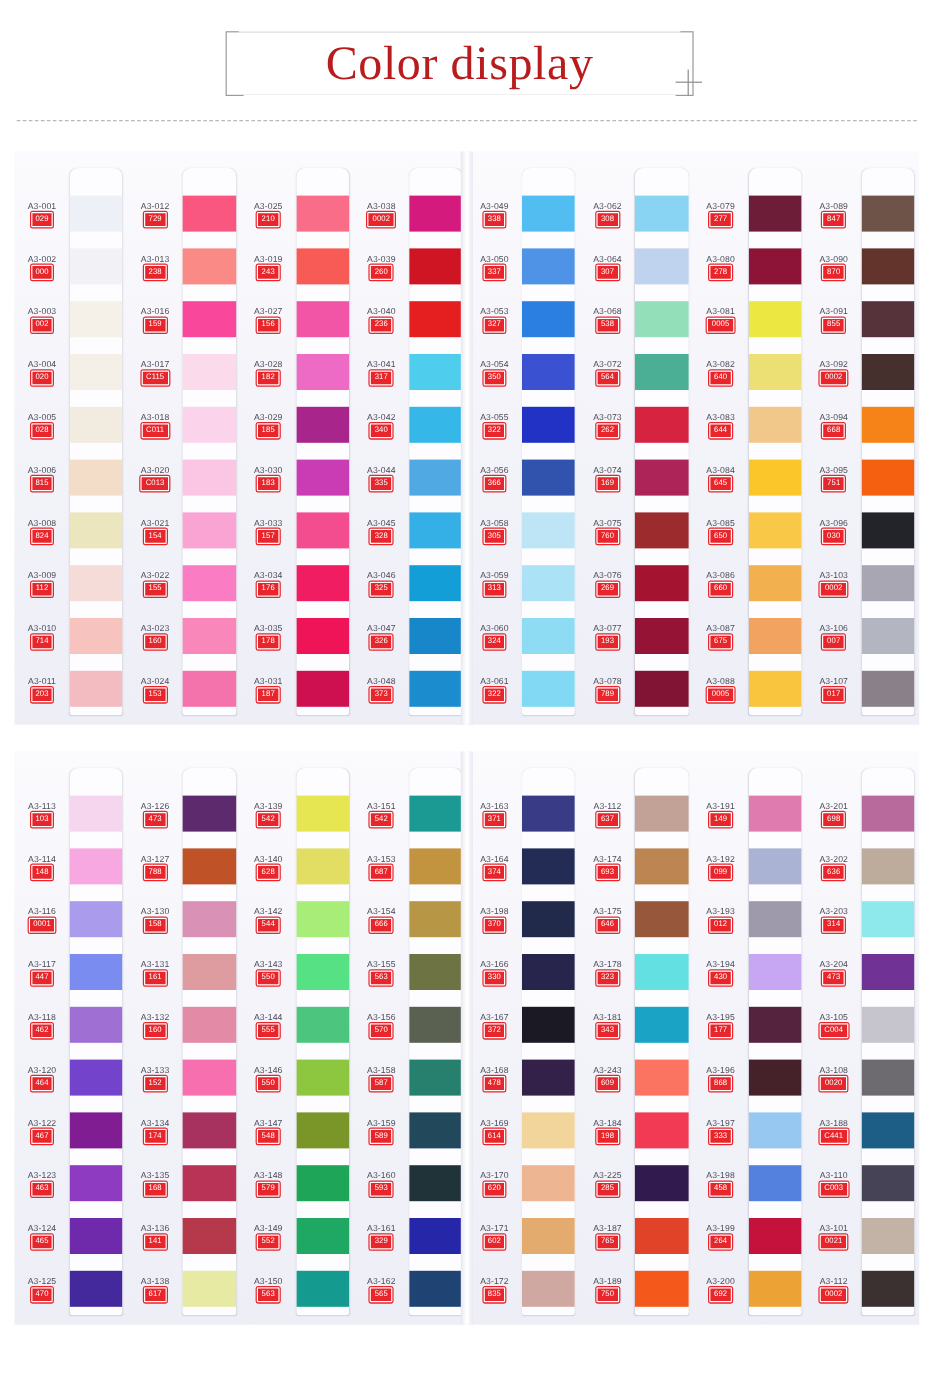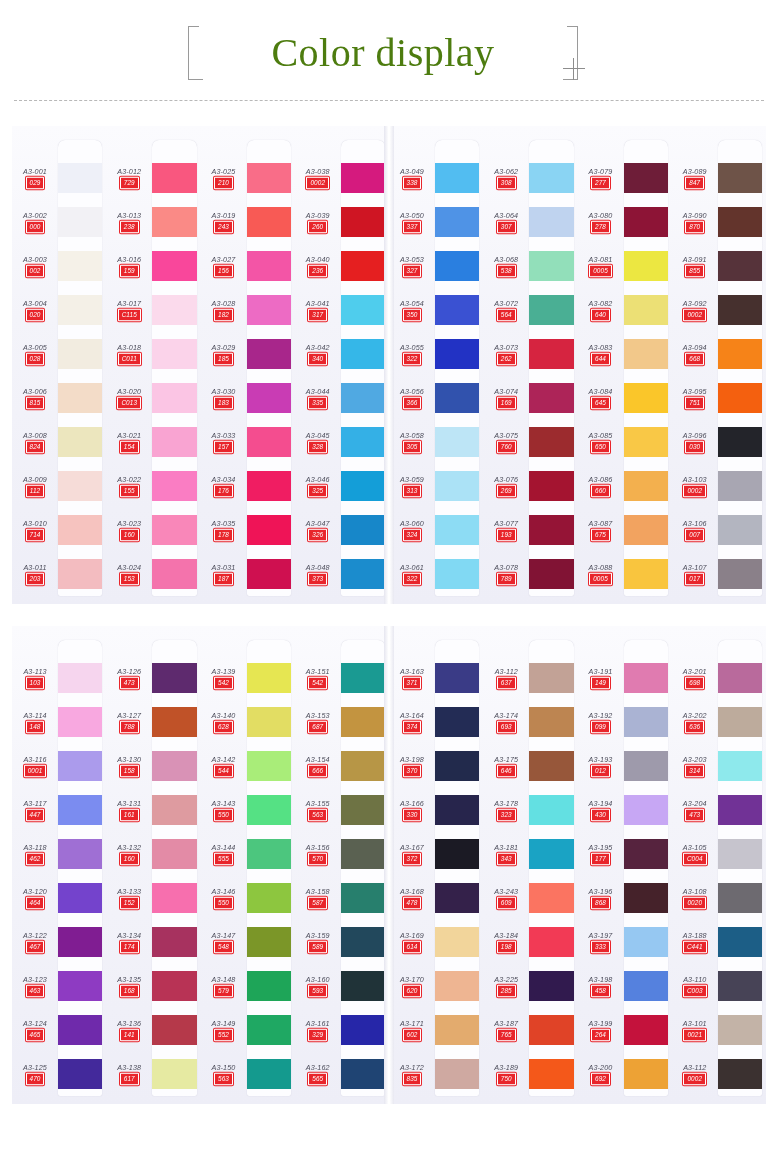--- a/index.html
+++ b/index.html
@@ -31,21 +31,21 @@
     left: 14px; right: 14px; bottom: -1px; height: 1px;
     background: #fff;
   }
   .title-text {
     position: absolute;
     left: 188px; top: 22px;
     width: 390px;
     text-align: center;
     font-family: "Liberation Serif", serif;
     font-size: 40px;
-    color: #4d7c0f;
+    color: #b91c1c;
     letter-spacing: 0.5px;
     line-height: 62px;
     white-space: nowrap;
   }
   .plus-mark {
     position: absolute;
     left: 563px; top: 58px;
     width: 22px; height: 22px;
   }
   .plus-mark::before, .plus-mark::after {
@@ -62,21 +62,20 @@
   }
 
   
   .section {
     position: relative;
     margin: 0 12px 22px 12px;
     background:
       linear-gradient(180deg,#fbfbfe 0%, #f4f4fa 40%, #eeeef7 100%);
     height: 478px;
     overflow: hidden;
-    font-style: italic;
   }
   .section .seam {
     position: absolute;
     top: 0; bottom: 0;
     left: 50%;
     width: 10px;
     margin-left: -5px;
     background: linear-gradient(90deg,#e6e6f0 0%, #ffffff 45%, #ffffff 55%, #e8e8f1 100%);
   }
   .panel {

